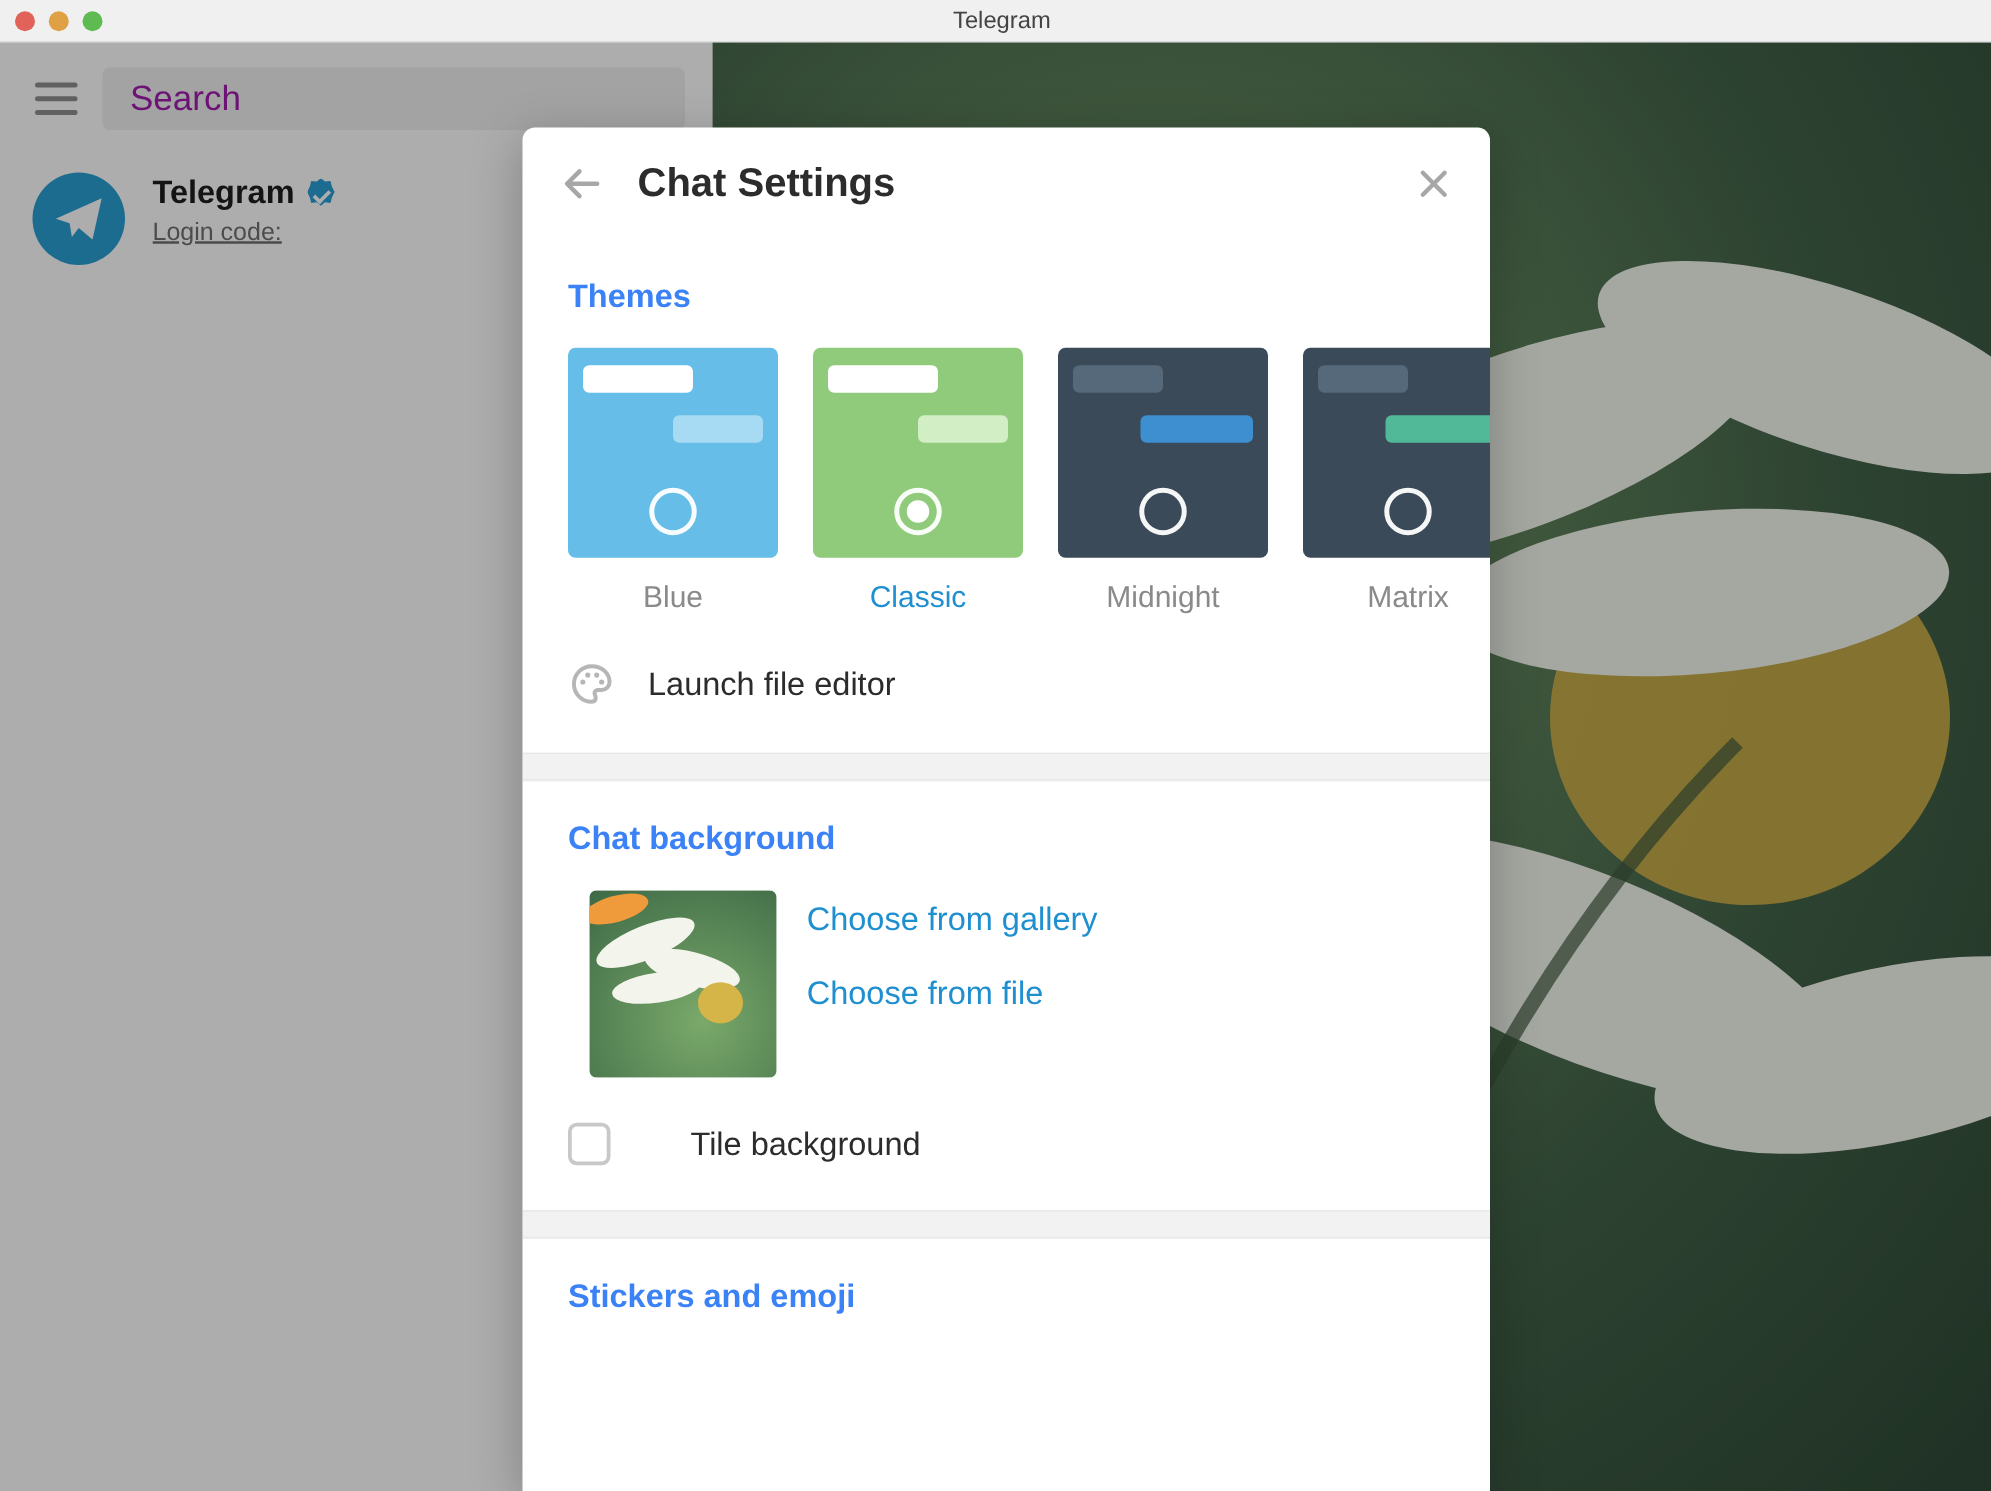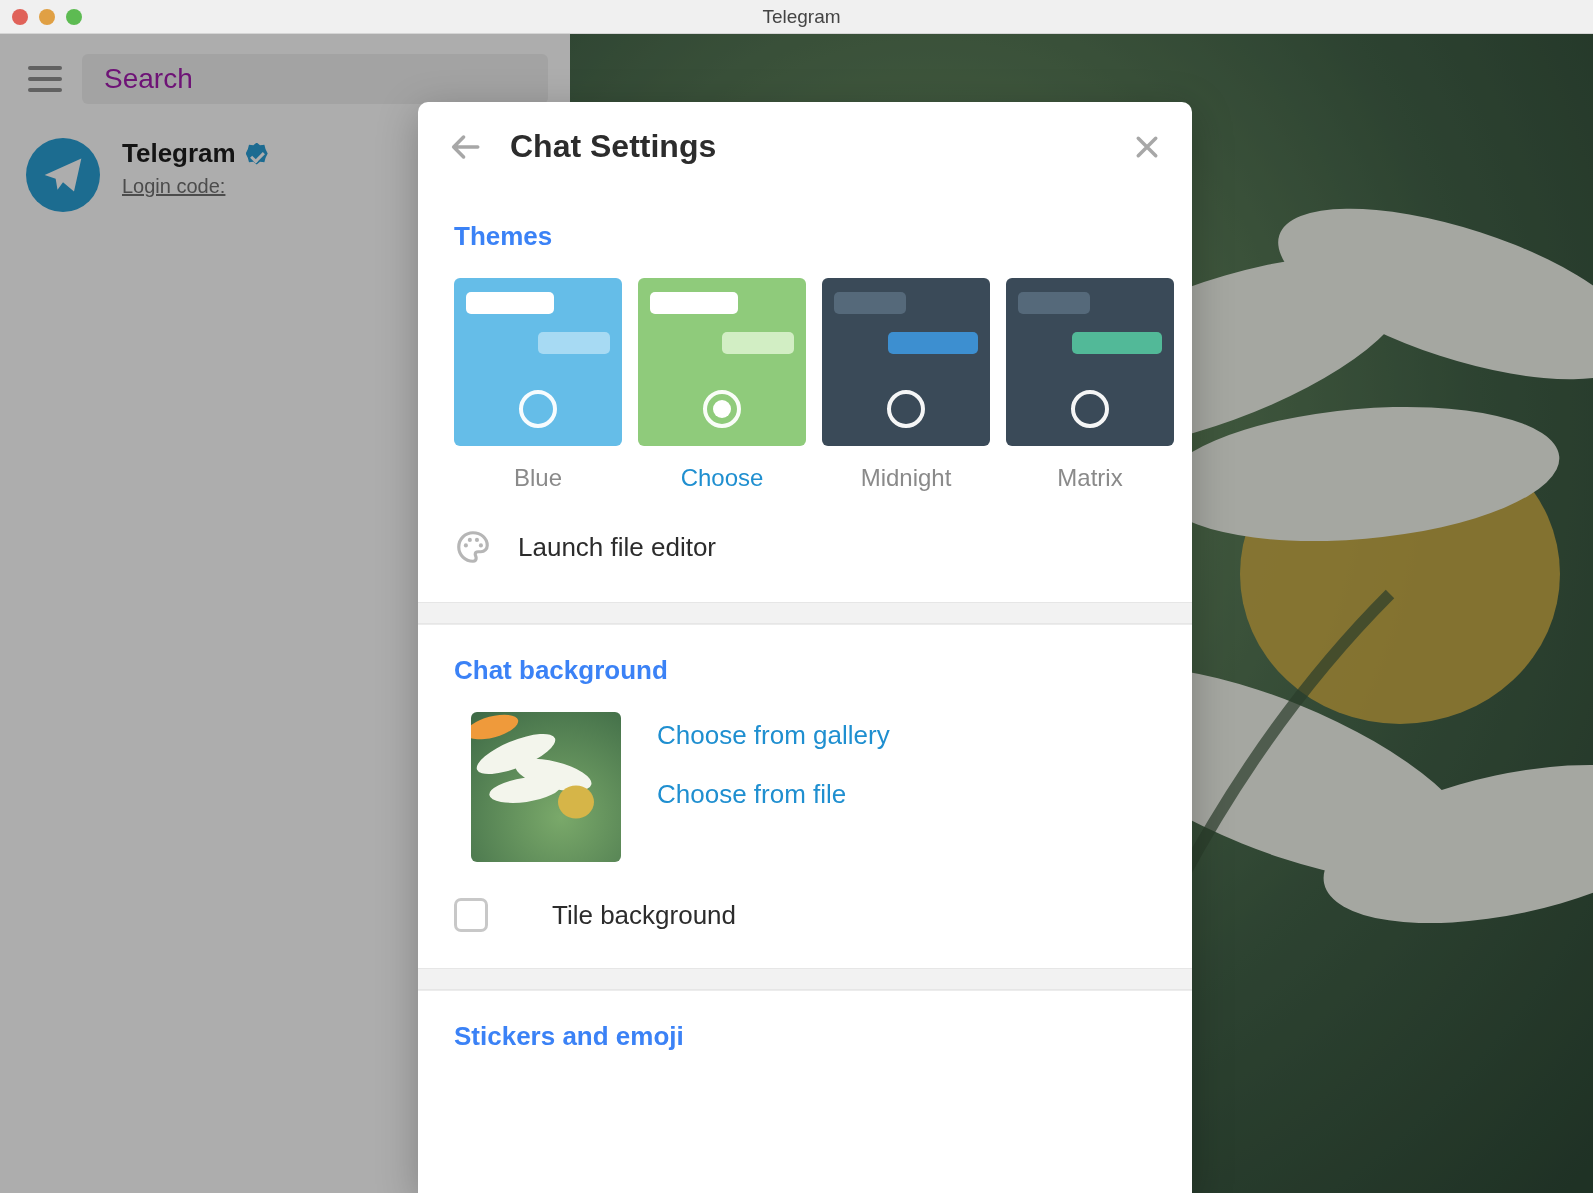--- a/index.html
+++ b/index.html
@@ -51,35 +51,35 @@
   .dlg-header { display: flex; align-items: center; padding: 26px 30px 26px 30px; gap: 28px; }
   .back { width: 34px; height: 34px; cursor: pointer; color: #a7a7a7; }
   .dlg-title { font-size: 32px; font-weight: 700; color: #2c2c2c; flex: 1; }
   .close { width: 30px; height: 30px; cursor: pointer; color: #a7a7a7; }
   .dlg-body { flex: 1; overflow-y: auto; }
   .section { padding: 30px 36px 36px 36px; border-top: 1px solid #ececec; background: #fff; }
   .section:first-child { border-top: none; }
   .gap { height: 22px; background: #f2f2f2; border-top: 1px solid #e6e6e6; border-bottom: 1px solid #e6e6e6; }
   .sec-title { font-size: 26px; font-weight: 700; color: #3b82f6; margin-bottom: 26px; }
 
-  .themes-row { display: flex; gap: 16px; }
+  .themes-row { display: flex; gap: 28px; }
   .theme { width: 168px; text-align: center; cursor: pointer; }
   .theme-preview { width: 168px; height: 168px; border-radius: 6px; position: relative; overflow: hidden; }
   .tp-bar1 { position: absolute; left: 12px; top: 14px; height: 22px; border-radius: 5px; }
   .tp-bar2 { position: absolute; right: 12px; top: 54px; height: 22px; border-radius: 5px; }
   .tp-radio { position: absolute; left: 50%; transform: translateX(-50%); bottom: 18px; width: 38px; height: 38px; border: 4px solid rgba(255,255,255,0.95); border-radius: 50%; }
   .tp-radio.sel::after { content: ""; position: absolute; left: 50%; top: 50%; width: 18px; height: 18px; background: #fff; border-radius: 50%; transform: translate(-50%,-50%); }
   .theme-label { margin-top: 18px; font-size: 24px; color: #8a8a8a; }
   .theme-label.sel { color: #1f8fd0; font-weight: 500; }
 
   .editor-row { display: flex; align-items: center; gap: 26px; margin-top: 36px; cursor: pointer; }
   .palette { width: 38px; height: 38px; color: #b6b6b6; }
   .editor-label { font-size: 26px; color: #2c2c2c; }
 
-  .bg-row { display: flex; gap: 36px; align-items: flex-start; padding-left: 17px; }
+  .bg-row { display: flex; gap: 24px; align-items: flex-start; padding-left: 17px; }
   .bg-thumb { width: 150px; height: 150px; border-radius: 6px; overflow: hidden; flex-shrink: 0; }
   .bg-thumb svg { width: 100%; height: 100%; }
   .bg-links { display: flex; flex-direction: column; gap: 28px; padding-top: 8px; }
   .bg-link { font-size: 26px; color: #1f8fd0; cursor: pointer; }
 
   .tile-row { display: flex; align-items: center; gap: 26px; margin-top: 36px; cursor: pointer; }
   .check { width: 34px; height: 34px; border: 3px solid #c8c8c8; border-radius: 7px; }
   .tile-label { font-size: 26px; color: #2c2c2c; margin-left: 38px; }
 
   .paper-plane { width: 44px; height: 44px; }
@@ -183,21 +183,21 @@
               <div class="tp-radio"></div>
             </div>
             <div class="theme-label">Blue</div>
           </div>
           <div class="theme">
             <div class="theme-preview" style="background: rgb(143, 203, 123);">
               <div class="tp-bar1" style="background: rgb(255, 255, 255); width: 88px;"></div>
               <div class="tp-bar2" style="background: rgb(210, 238, 196); width: 72px;"></div>
               <div class="tp-radio sel"></div>
             </div>
-            <div class="theme-label sel">Choose</div>
+            <div class="theme-label sel">Classic</div>
           </div>
           <div class="theme">
             <div class="theme-preview" style="background: rgb(58, 74, 88);">
               <div class="tp-bar1" style="background: rgb(85, 105, 122); width: 72px;"></div>
               <div class="tp-bar2" style="background: rgb(61, 143, 208); width: 90px;"></div>
               <div class="tp-radio"></div>
             </div>
             <div class="theme-label">Midnight</div>
           </div>
           <div class="theme">

